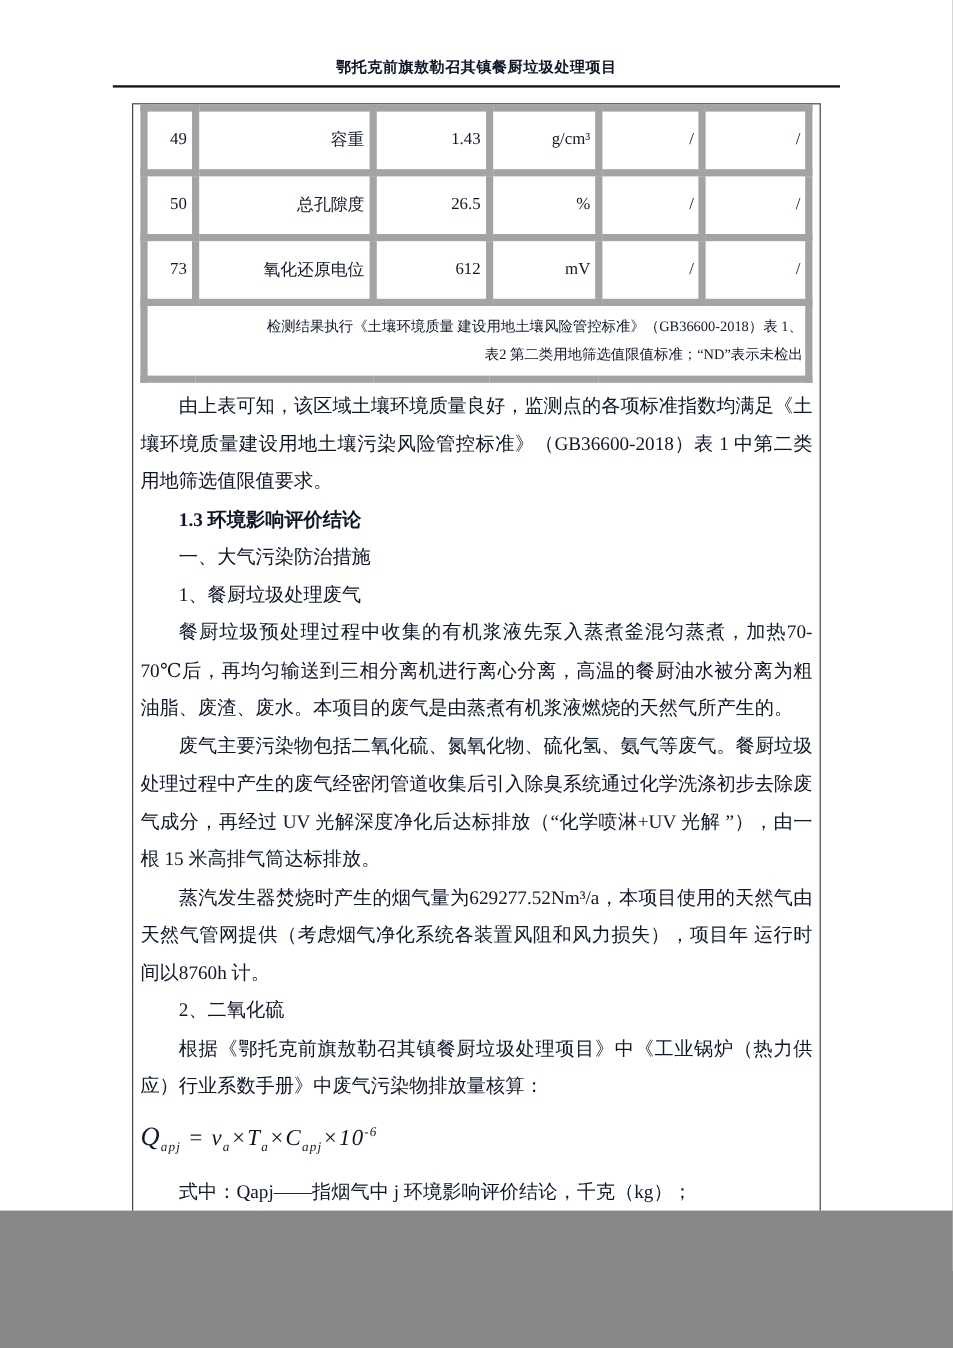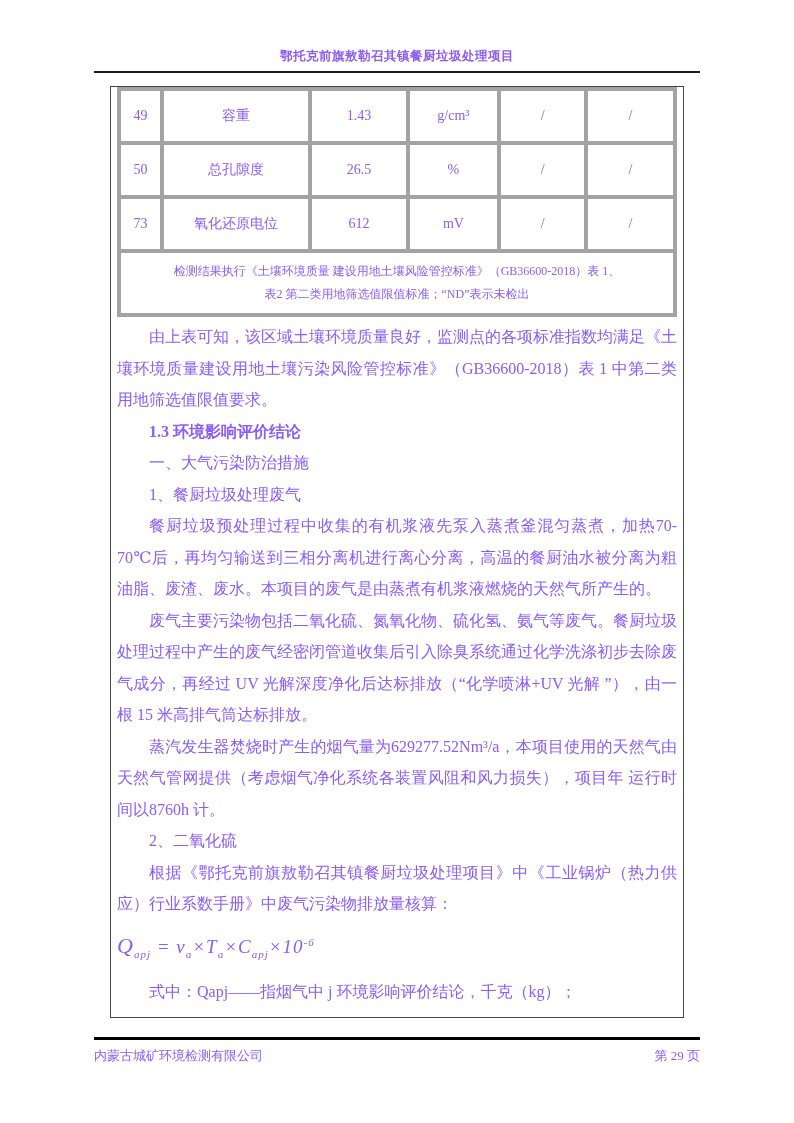--- a/index.html
+++ b/index.html
@@ -1,24 +1,24 @@
 <!DOCTYPE html>
 <html><head>
 <meta charset="utf-8">
 <style>
   * { margin: 0; padding: 0; box-sizing: border-box; }
   html, body { background: #888; }
   .page {
     position: relative;
     width: 794px;
-    height: 1123px;
+    height: 1009px;
     margin: 0 auto;
     background: #ffffff;
     font-family: "Liberation Serif", "DejaVu Serif", serif;
-    color: #8b5cf6;
+    color: #0f172a;
     overflow: hidden;
   }
   
   .header {
     margin: 0 94px;
     padding-top: 48px;
     border-bottom: 2px solid #1a1a1a;
     padding-bottom: 6px;
   }
   .header-title {
@@ -35,22 +35,22 @@
     min-height: 915px;
   }
   
   table.soil-table {
     width: 100%;
     border-collapse: collapse;
     table-layout: fixed;
     font-size: 14px;
   }
   table.soil-table td {
-    border: 4px solid #a3a3a3;
-    text-align: center;
+    border: 6px solid #a3a3a3;
+    text-align: right;
     vertical-align: middle;
     height: 54px;
     padding: 2px 4px;
   }
   table.soil-table td.note-cell {
     height: 64px;
     font-size: 12px;
     line-height: 23px;
     padding: 6px 2px;
   }

